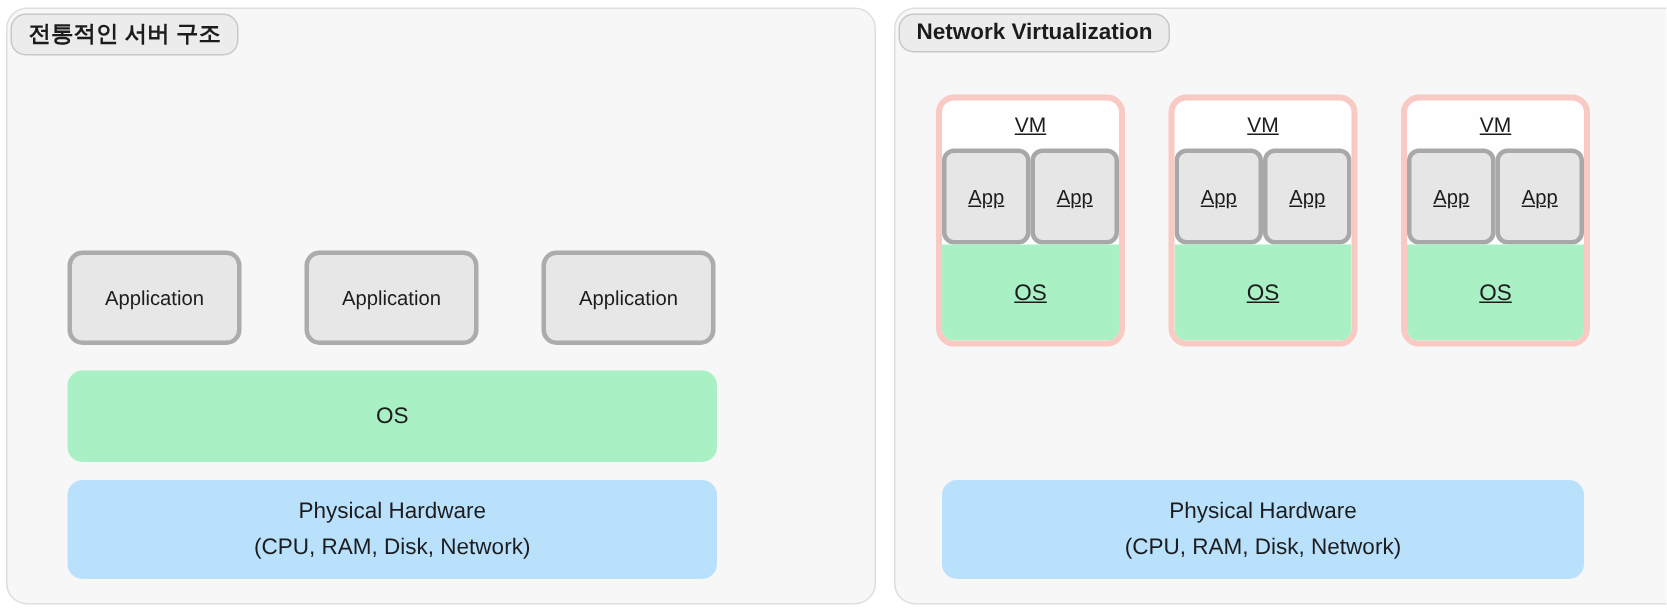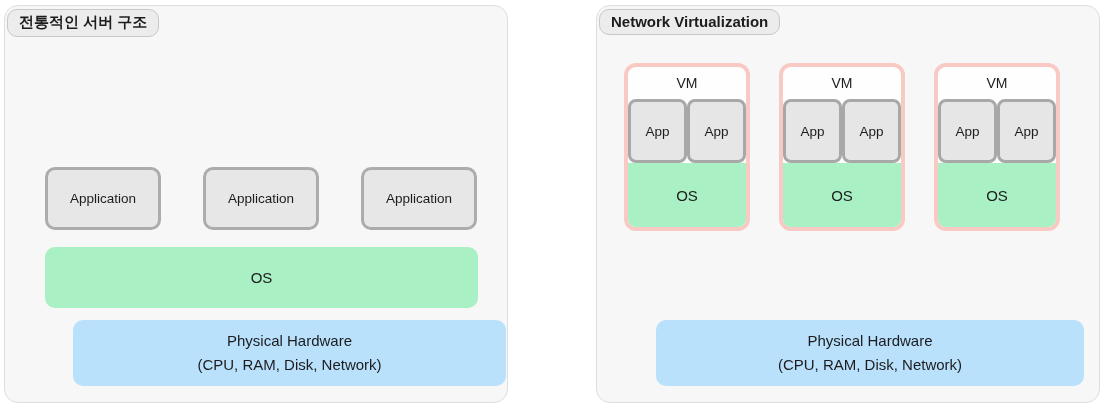--- a/index.html
+++ b/index.html
@@ -11,21 +11,21 @@
   .stage {
     position: relative;
     width: 1111px;
     height: 408px;
     background: #ffffff;
     overflow: hidden;
   }
   .panel {
     position: absolute;
     top: 5px;
-    width: 504px;
+    width: 580px;
     height: 398px;
     background: #f7f7f8;
     border: 1px solid #dedede;
     border-radius: 14px;
     box-sizing: border-box;
   }
   .panel-left  { left: 4px; }
   .panel-right { left: 596px; }
   .badge {
     position: absolute;
@@ -69,21 +69,20 @@
   }
   .hw-row {
     left: 40px;
     top: 314px;
     width: 433px;
     height: 66px;
     background: #bae1fc;
     font-size: 15px;
     flex-direction: column;
     line-height: 24px;
-    margin-left: 28px;
   }
   .hyp-row {
     left: 31px;
     top: 241px;
     width: 428px;
     height: 61px;
     background: #e5cff9;
     font-size: 15px;
   }
   .panel-right .hw-row { left: 31px; width: 428px; }
@@ -92,20 +91,21 @@
     top: 57px;
     width: 126px;
     height: 168px;
     background: #fefefe;
     border: 4px solid #f9c9c3;
     border-radius: 12px;
     box-sizing: border-box;
     display: flex;
     flex-direction: column;
     overflow: hidden;
+    text-decoration: underline;
   }
   .vm.pos-0 { left: 27px; }
   .vm.pos-1 { left: 182px; }
   .vm.pos-2 { left: 337px; }
   .vm-label {
     height: 32px;
     flex: 0 0 32px;
     display: flex;
     align-items: center;
     justify-content: center;

